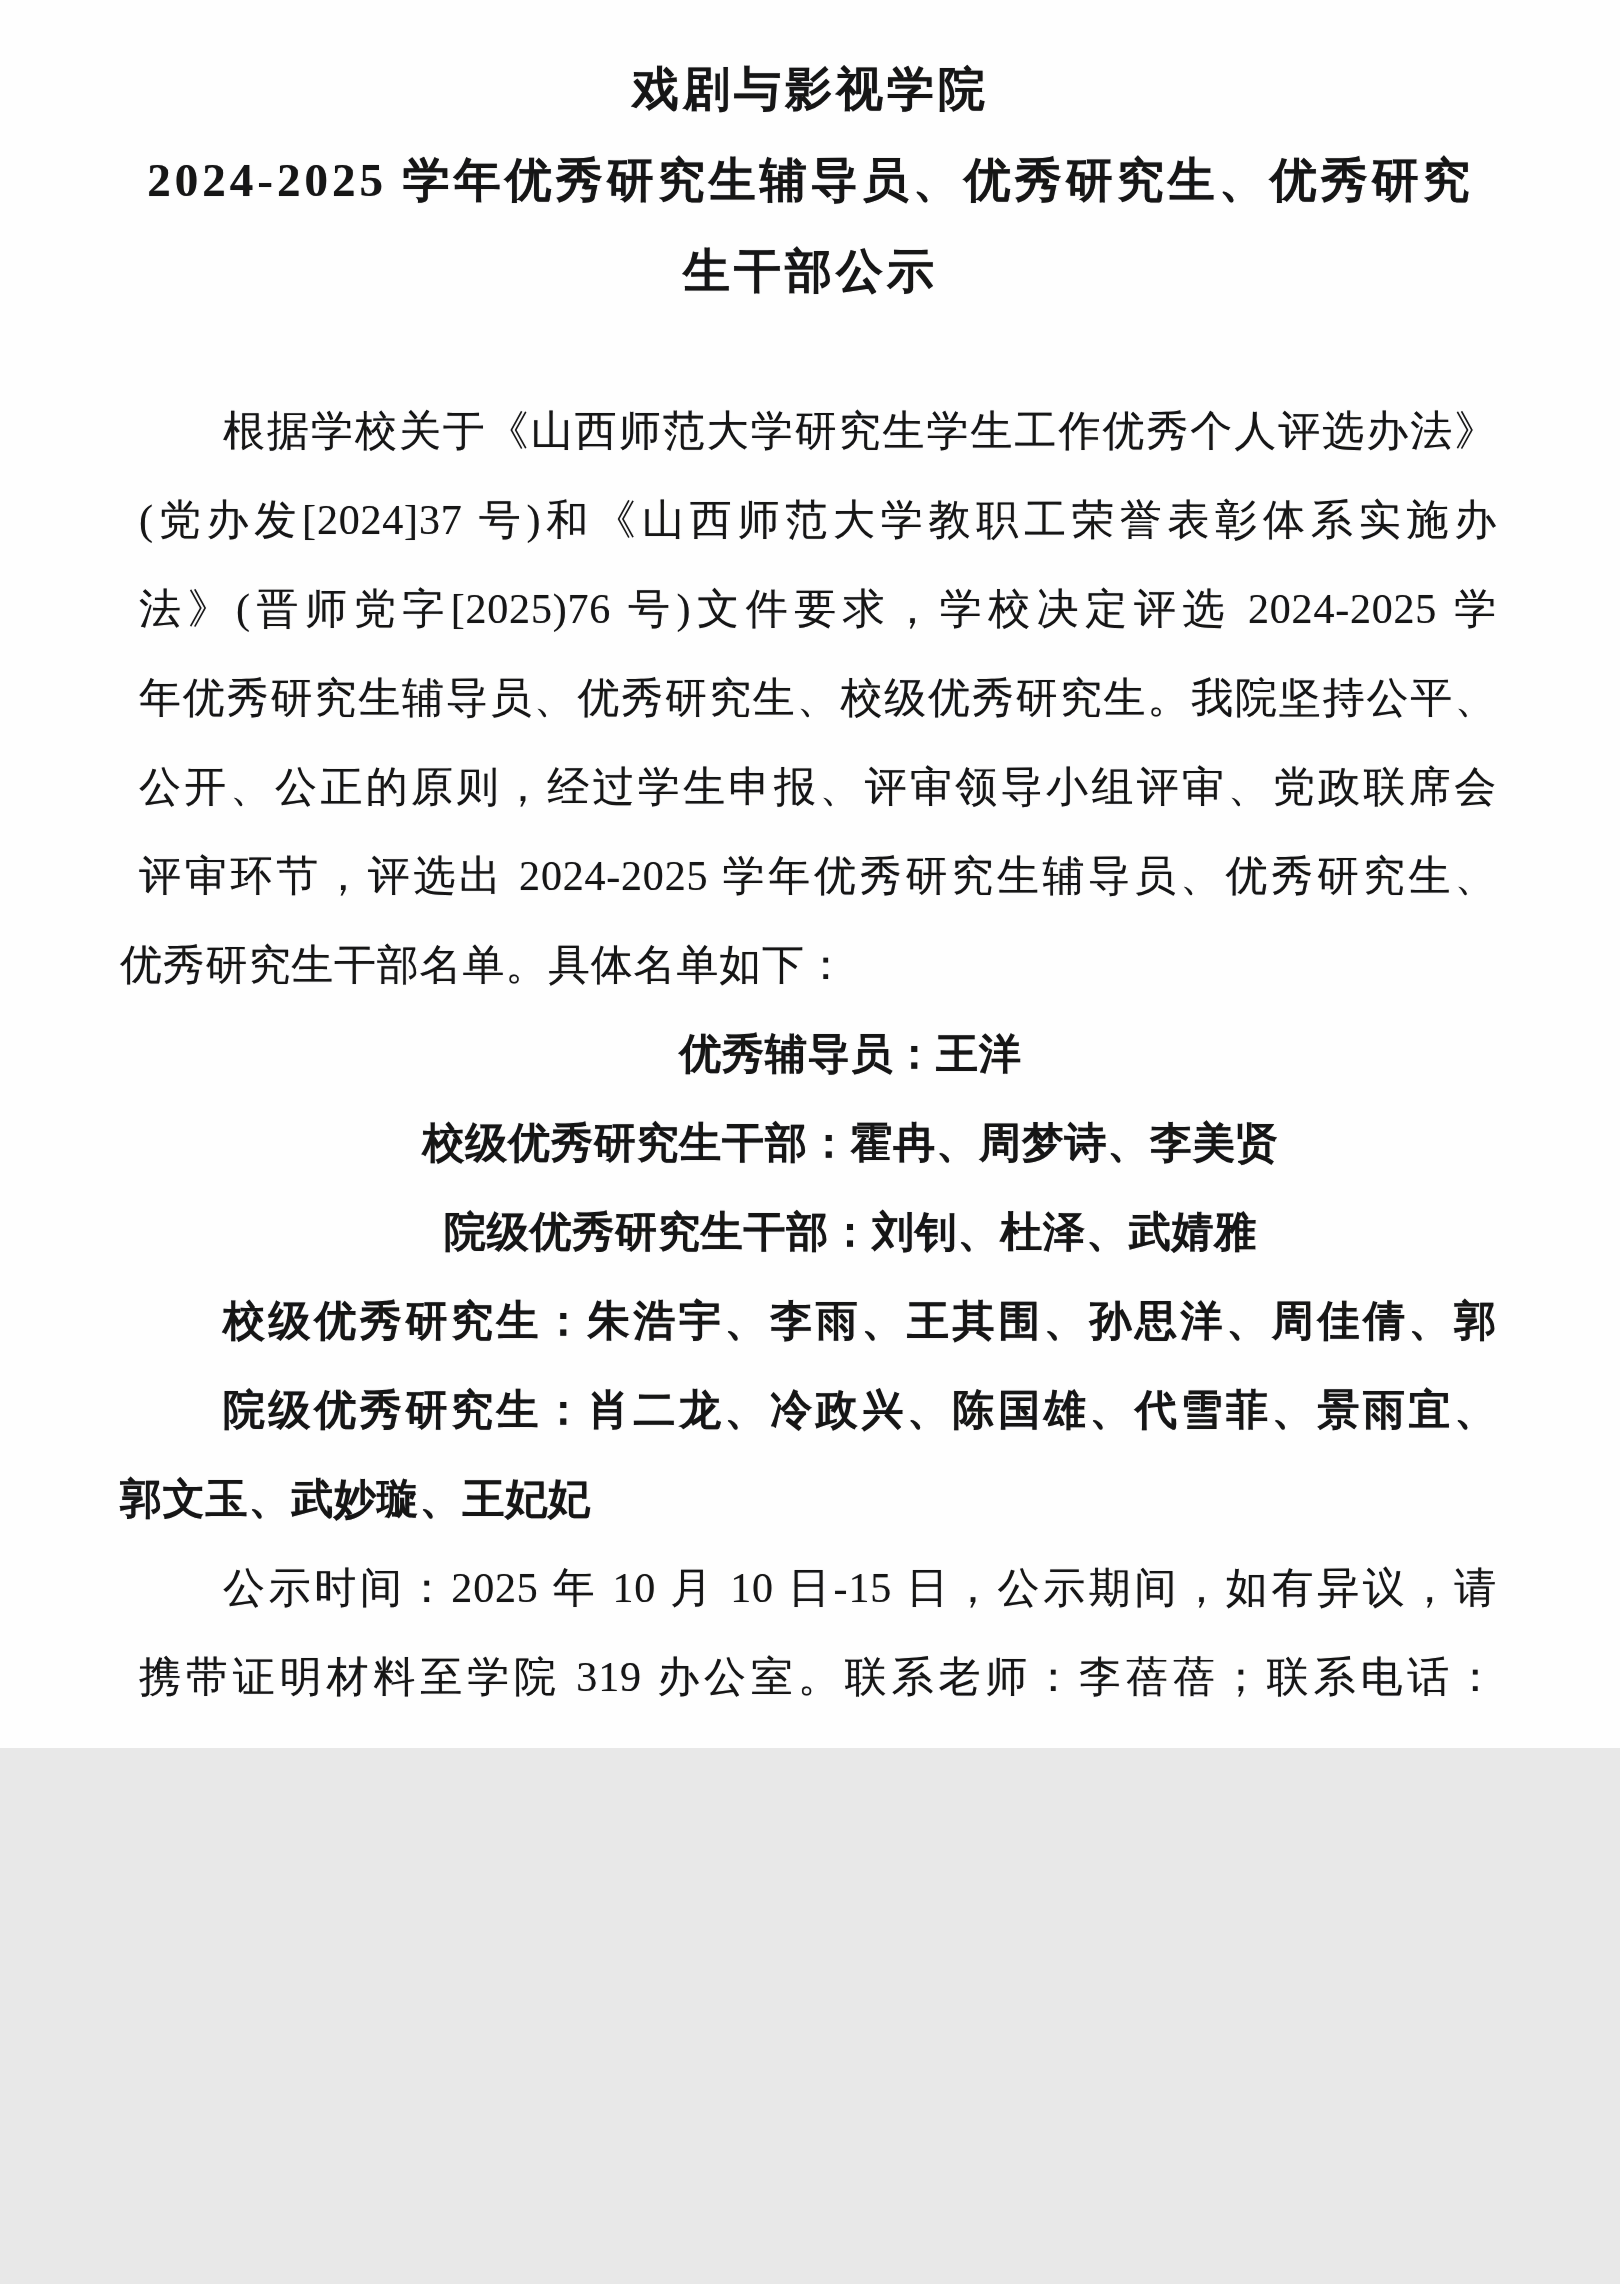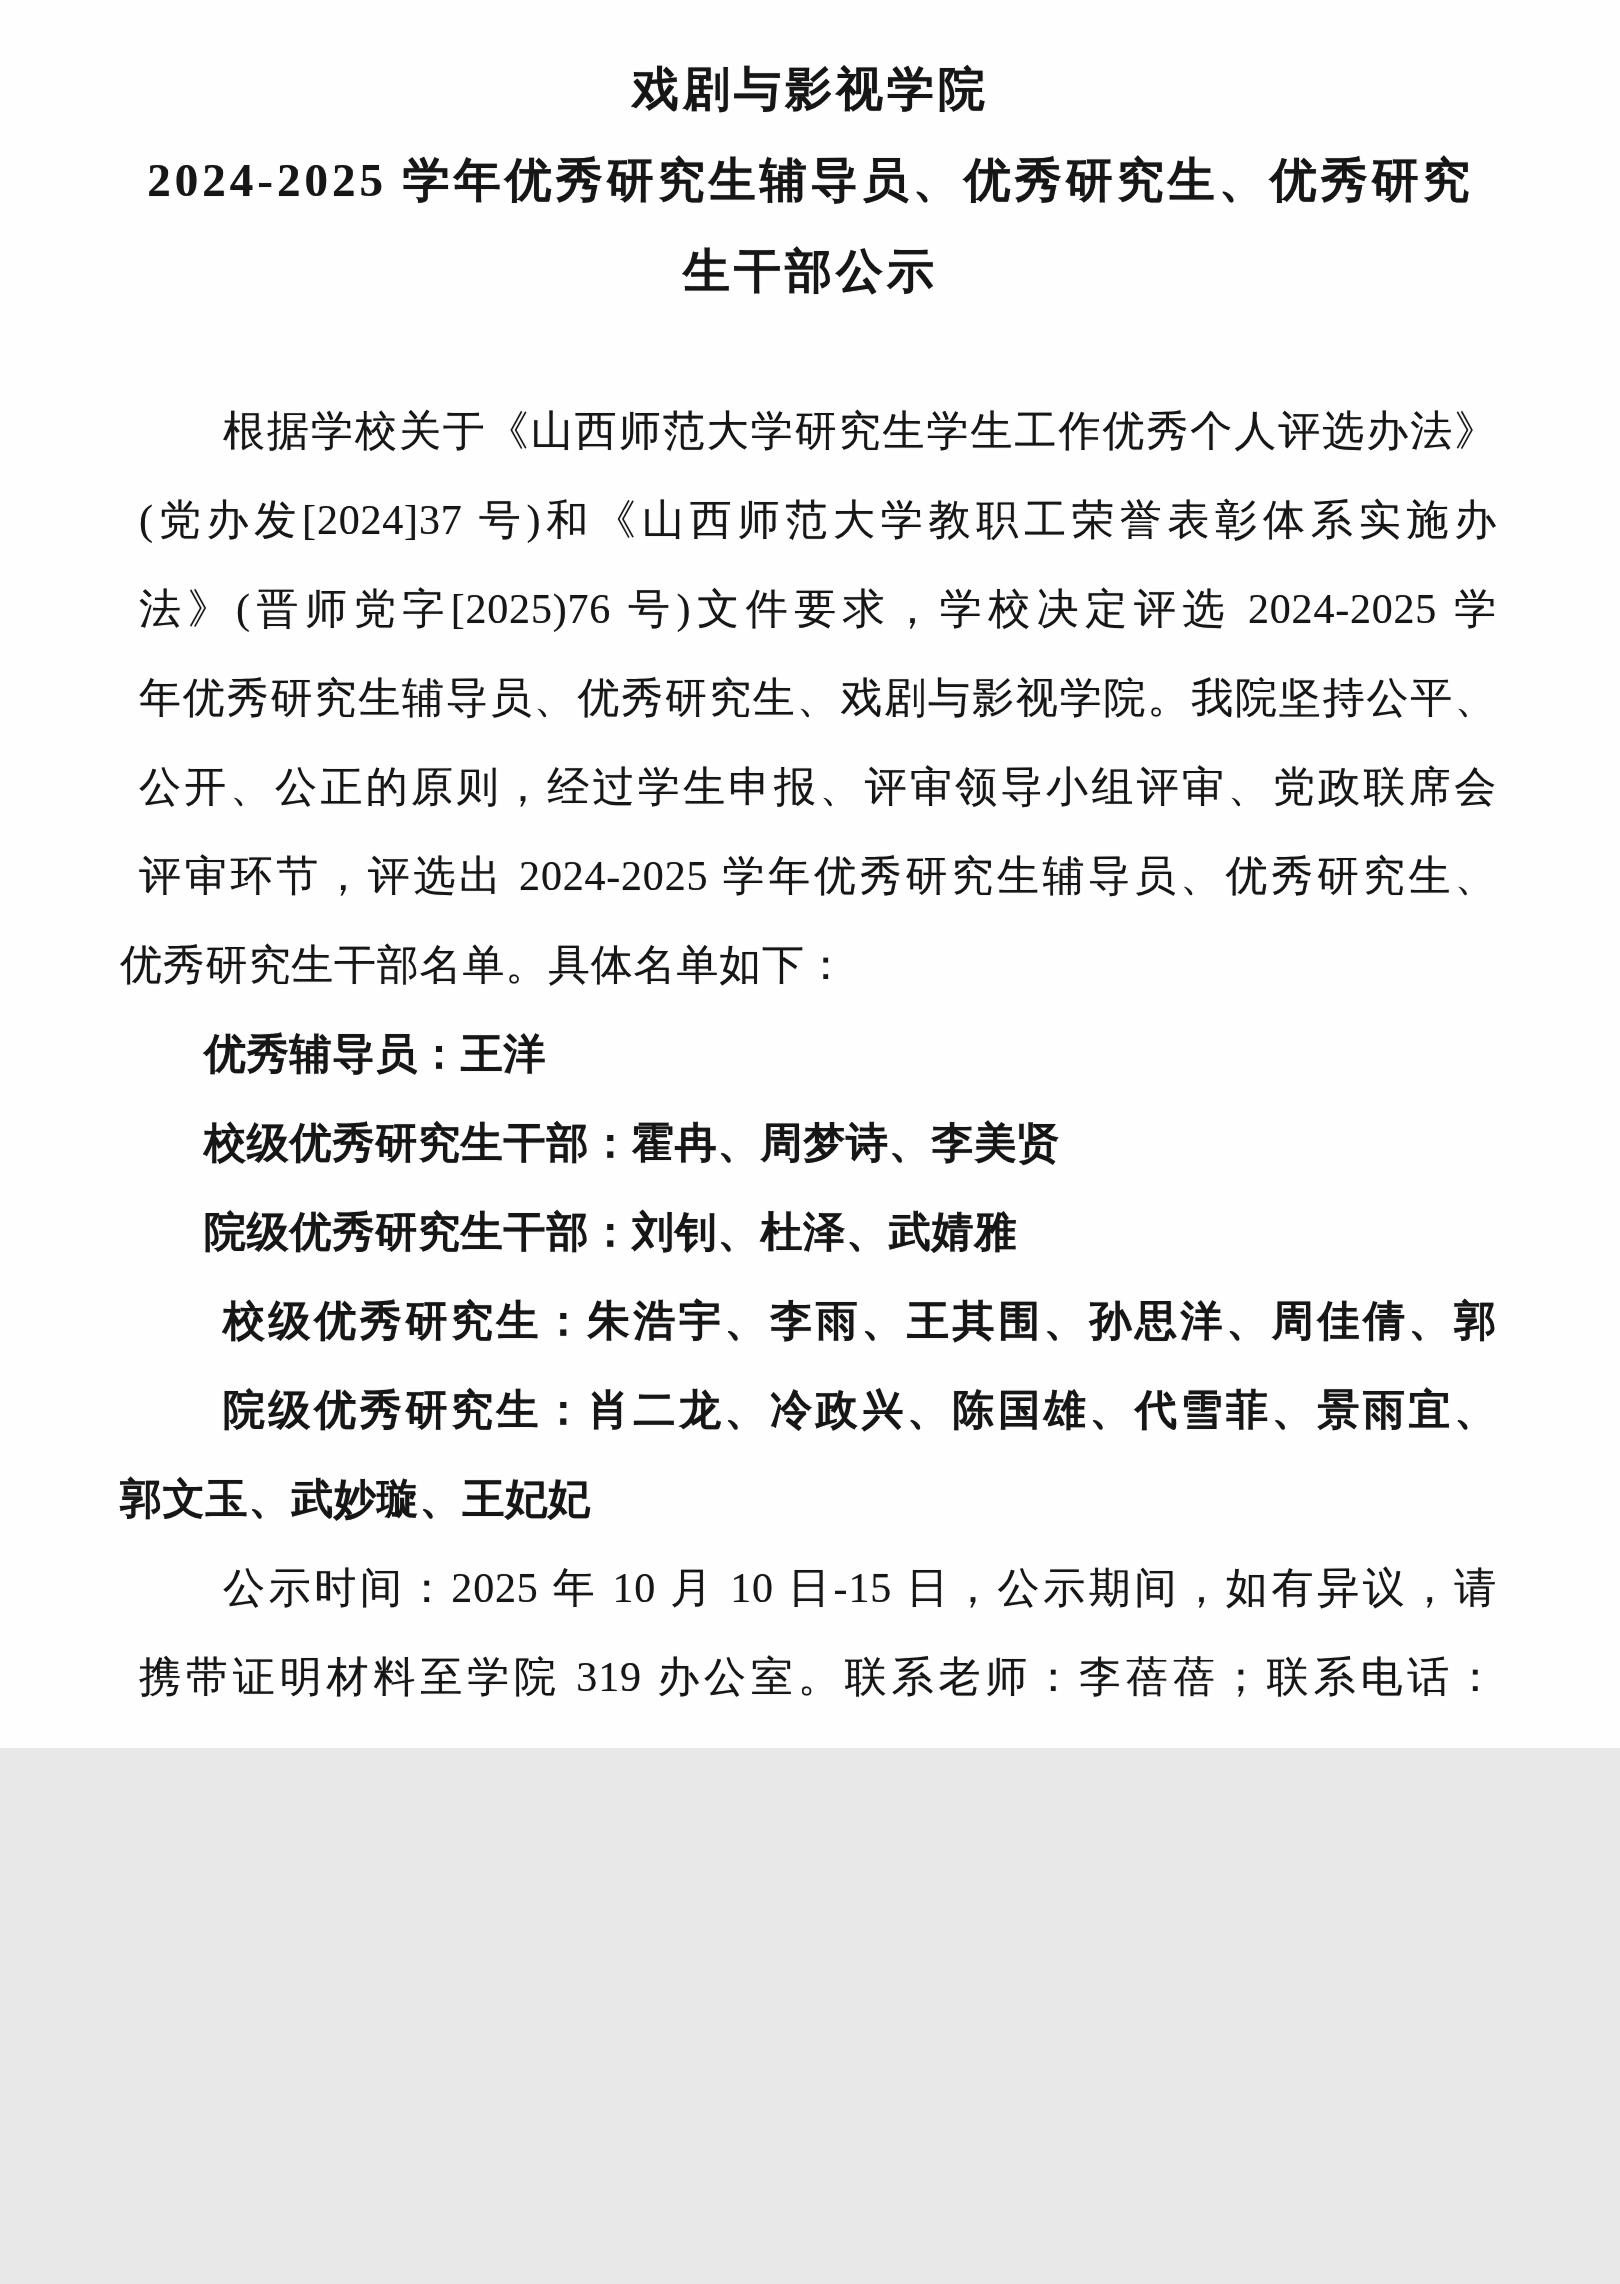--- a/index.html
+++ b/index.html
@@ -47,21 +47,21 @@
     letter-spacing: 0.8px;
     white-space: nowrap;
     text-shadow: 0 0 0.8px rgba(30,30,40,.5);
   }
   .ln.just {
     white-space: normal;
     text-align: justify;
     text-align-last: justify;
     margin-left: 19px;
   }
-  .ln.indent { padding-left: 84px; }
+  .ln.indent { padding-left: 84px; text-align: center; }
   .ln.just.indent { padding-left: 84px; }
   .ln.bold { font-weight: 700; }
   
   .sig-org {
     position: absolute;
     left: 932px;
     top: 1872px;
     font-size: 44px;
     letter-spacing: 3.2px;
     z-index: 3;
@@ -124,21 +124,21 @@
   <div class="titles">
     <div class="title-line">戏剧与影视学院</div>
     <div class="title-line">2024-2025 学年优秀研究生辅导员、优秀研究生、优秀研究</div>
     <div class="title-line">生干部公示</div>
   </div>
 
   <div class="body-block">
     <div class="ln just indent">根据学校关于《山西师范大学研究生学生工作优秀个人评选办法》</div>
     <div class="ln just">(党办发[2024]37 号)和《山西师范大学教职工荣誉表彰体系实施办</div>
     <div class="ln just">法》(晋师党字[2025)76 号)文件要求，学校决定评选 2024-2025 学</div>
-    <div class="ln just">年优秀研究生辅导员、优秀研究生、戏剧与影视学院。我院坚持公平、</div>
+    <div class="ln just">年优秀研究生辅导员、优秀研究生、校级优秀研究生。我院坚持公平、</div>
     <div class="ln just">公开、公正的原则，经过学生申报、评审领导小组评审、党政联席会</div>
     <div class="ln just">评审环节，评选出 2024-2025 学年优秀研究生辅导员、优秀研究生、</div>
     <div class="ln">优秀研究生干部名单。具体名单如下：</div>
     <div class="ln indent bold">优秀辅导员：王洋</div>
     <div class="ln indent bold">校级优秀研究生干部：霍冉、周梦诗、李美贤</div>
     <div class="ln indent bold">院级优秀研究生干部：刘钊、杜泽、武婧雅</div>
     <div class="ln just indent bold">校级优秀研究生：朱浩宇、李雨、王其围、孙思洋、周佳倩、郭</div>
     <div class="ln just indent bold">院级优秀研究生：肖二龙、冷政兴、陈国雄、代雪菲、景雨宜、</div>
     <div class="ln bold">郭文玉、武妙璇、王妃妃</div>
     <div class="ln just indent">公示时间：2025 年 10 月 10 日-15 日，公示期间，如有异议，请</div>

